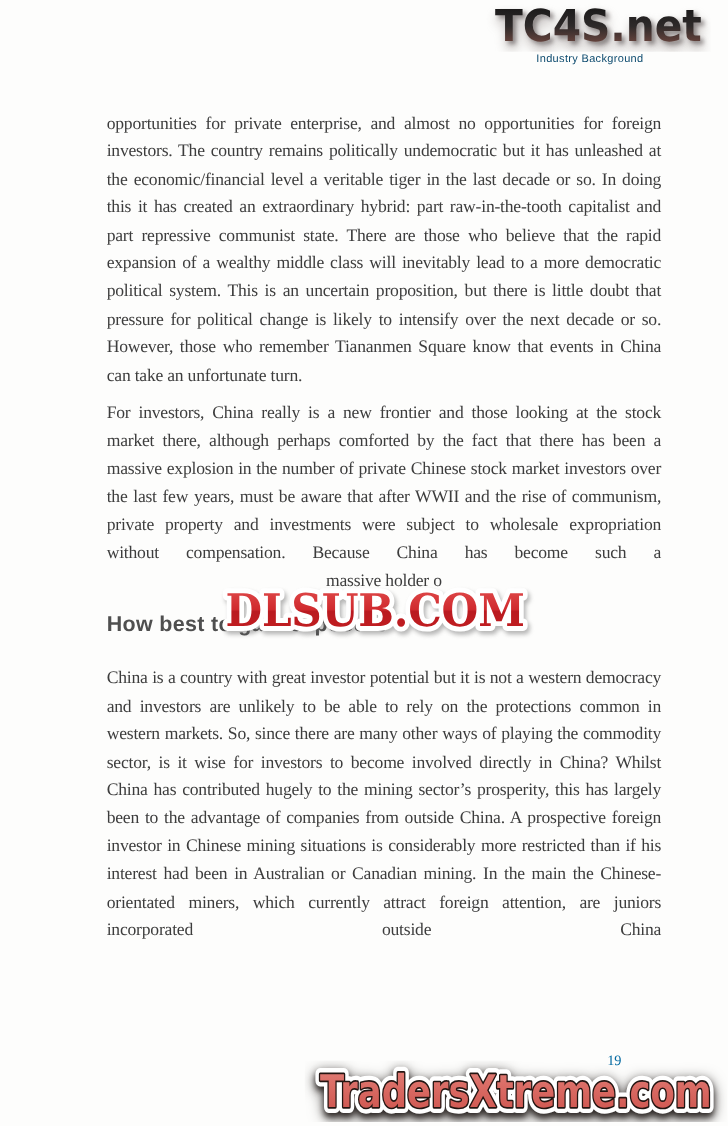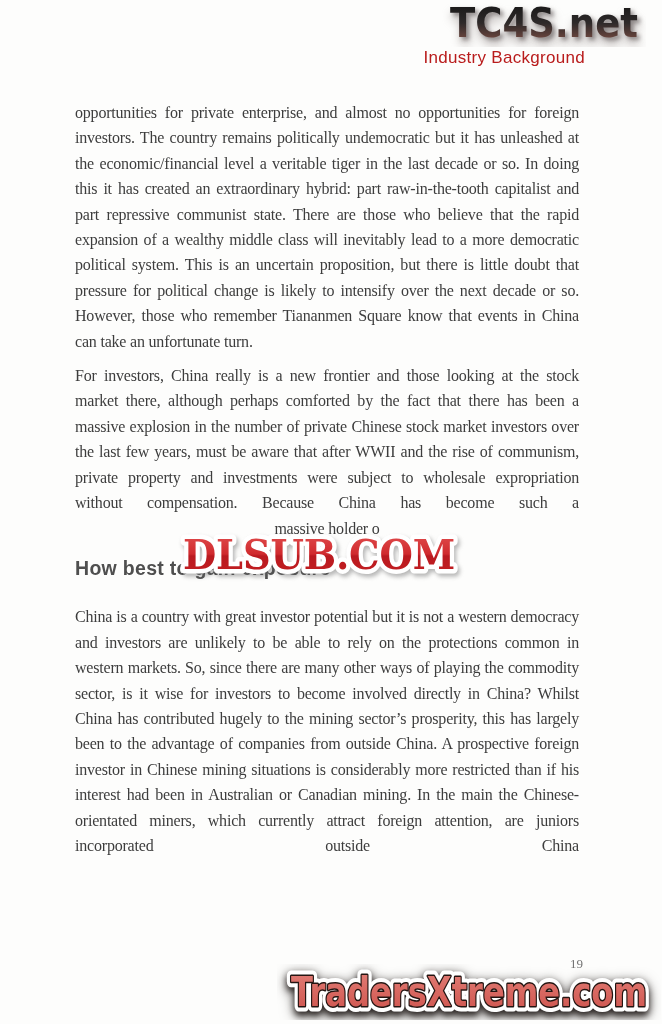--- a/index.html
+++ b/index.html
@@ -17,29 +17,29 @@
   .header-logo {
     position: absolute;
     top: 1px;
     right: 16px;
   }
   .header-subtitle {
     position: absolute;
     top: 48px;
     right: 77px;
     font-family: "Liberation Sans", sans-serif;
-    font-size: 17px;
-    color: #b91c1c;
+    font-size: 10px;
+    color: #0c4a6e;
     letter-spacing: 0.3px;
   }
 
   
   .article {
     position: absolute;
-    left: 75px;
+    left: 97px;
     top: 100px;
     width: 504px;
     color: #3d3d3d;
     font-size: 16px;
     line-height: 25.4px;
     letter-spacing: -0.2px;
   }
   .para {
     text-align: justify;
     margin: 0 0 9px 0;
@@ -74,24 +74,24 @@
     color: #4f4f4f;
     letter-spacing: 0.3px;
     text-align: right;
     text-align-last: left;
     margin: 15px 0 23px 0;
   }
 
   
   .page-number {
     position: absolute;
-    left: 570px;
+    left: 552px;
     top: 956px;
     font-size: 13px;
-    color: #737373;
+    color: #0369a1;
   }
   .footer-logo {
     position: absolute;
     left: 277px;
     top: 964px;
   }
 
   .tc4s-text   { filter: drop-shadow(3px 3px 2px rgba(115,108,108,0.75)) drop-shadow(1px 6px 5px rgba(130,120,118,0.45)); }
   .dlsub-text  { filter: drop-shadow(2px 3px 2px rgba(95,95,95,0.45)); }
   .tx-back     { filter: drop-shadow(0 4px 3px rgba(28,22,20,0.85)) drop-shadow(0 2px 6px rgba(28,22,20,0.55)); }

